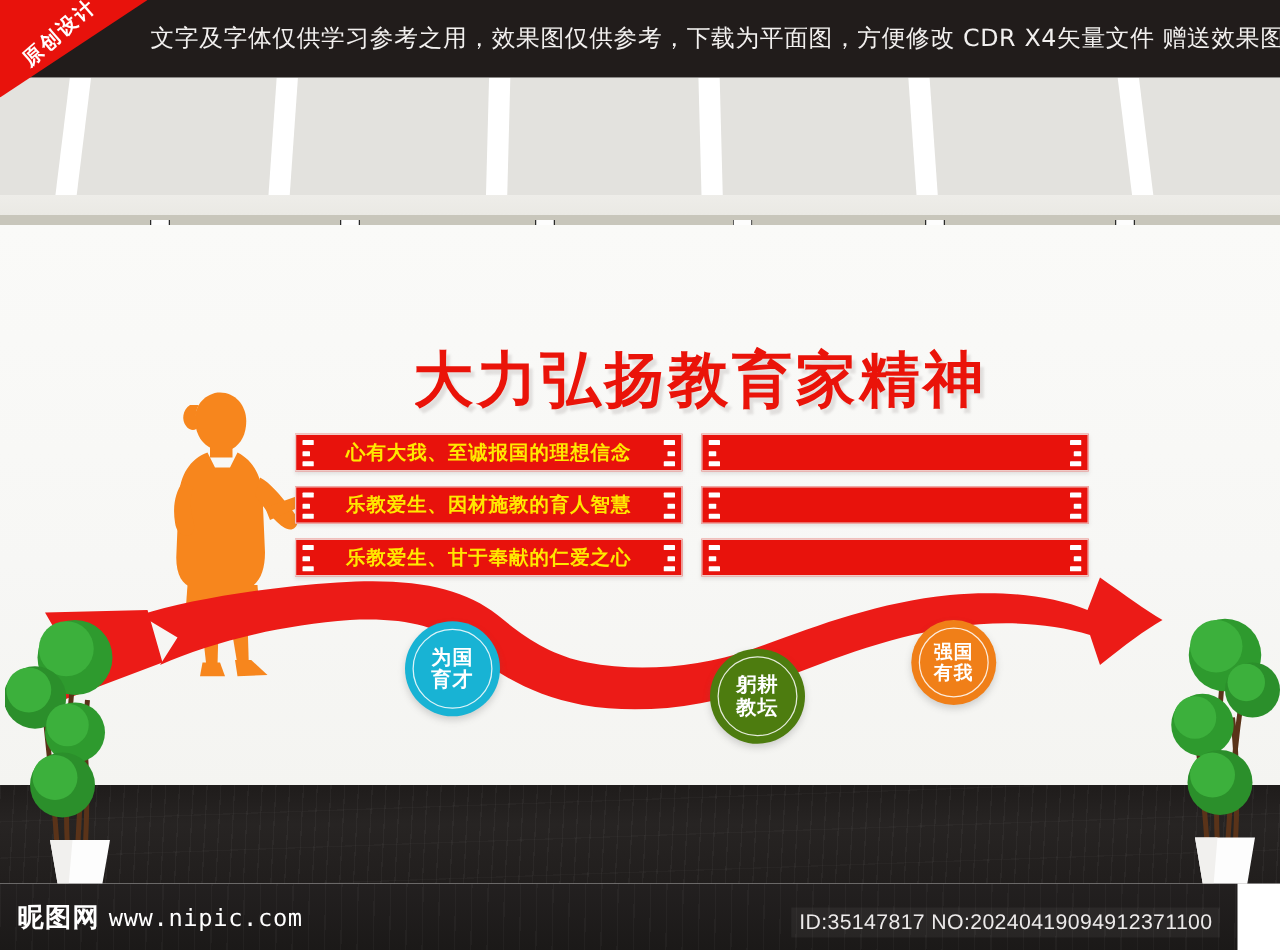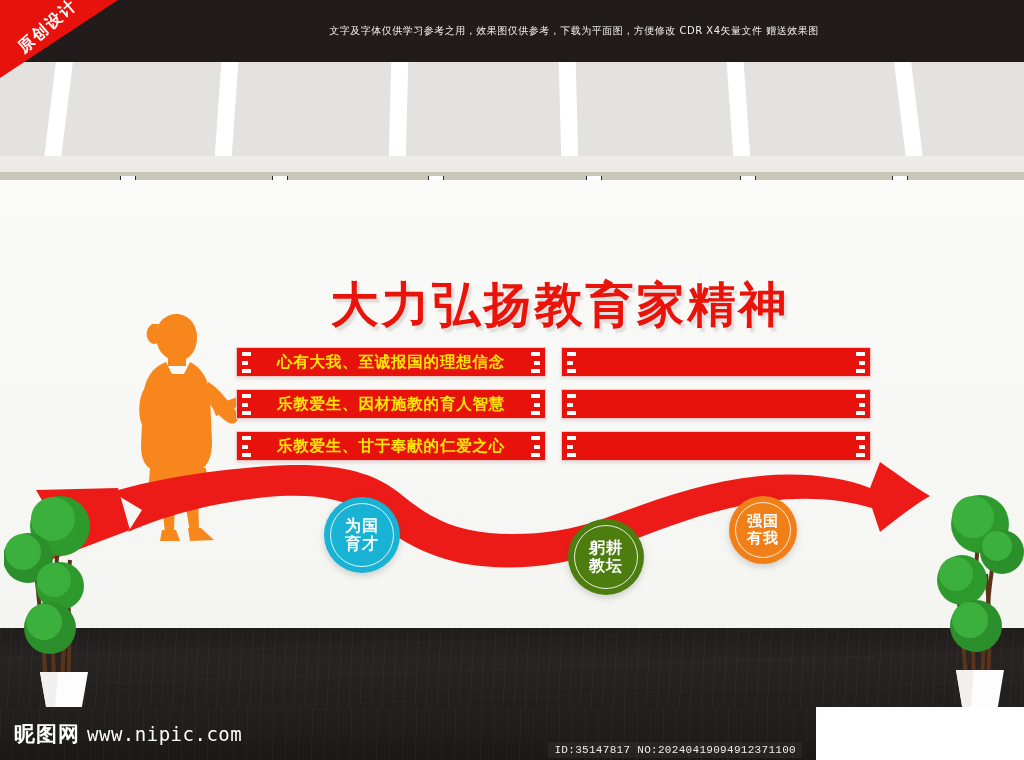--- a/index.html
+++ b/index.html
@@ -10,21 +10,21 @@
   }
 
   
   #topbar{
     position:absolute; left:0; top:0; width:1024px; height:62px;
     background:#211c1b; z-index:40; overflow:hidden;
   }
   #topbar-text{
     position:absolute; left:140px; top:0; right:16px; height:62px;
     display:flex; align-items:center; justify-content:center;
-    color:#f2f0ef; font-size:10px; letter-spacing:.5px;
+    color:#f2f0ef; font-size:19px; letter-spacing:.5px;
     white-space:nowrap;
     font-family:"DejaVu Sans","Liberation Sans",sans-serif;
   }
   
   #corner-ribbon{
     position:absolute; left:0; top:0; width:118px; height:78px; z-index:41;
     overflow:hidden;
   }
   #corner-ribbon .tri2{
     position:absolute; left:0; top:0; width:0; height:0;
@@ -150,42 +150,41 @@
   #circle-3{ left:568px; top:457px; width:76px; height:76px; background:#ea1c3a; }
   #circle-4{ left:729px; top:434px; width:68px; height:68px; background:#f07f18; }
 
   
   .plant{ position:absolute; }
   #plant-left{ left:4px; top:418px; width:122px; height:240px; }
   #plant-right{ left:926px; top:418px; width:100px; height:240px; }
 
   
   #footer{
-    position:absolute; left:0; top:707px; width:816px; height:53px;
+    position:absolute; left:0; top:707px; width:990px; height:53px;
     background:
       repeating-linear-gradient(91deg,
         rgba(255,255,255,.03) 0px, rgba(255,255,255,.03) 1px,
         rgba(0,0,0,0) 1px, rgba(0,0,0,0) 13px),
       linear-gradient(180deg,#232020 0%,#1b1918 100%);
     z-index:30;
   }
   #footer-brand{
     position:absolute; left:14px; top:13px;
     display:flex; align-items:baseline; gap:7px;
     color:#fff;
   }
   #footer-brand .cn{ font-size:21px; font-weight:bold; letter-spacing:1px; }
   #footer-brand .url{ font-size:19px; letter-spacing:.5px;
     font-family:"DejaVu Sans Mono","Liberation Mono",monospace; }
   #footer-id{
     position:absolute; right:14px; top:19px;
-    color:#eceaea; font-size:11px; letter-spacing:.3px;
+    color:#eceaea; font-size:17px; letter-spacing:.3px;
     background:rgba(255,255,255,.05); padding:2px 6px;
-    font-family:Liberation Mono, monospace;
-    margin-top:16px;
+    font-family:Liberation Sans, sans-serif;
   }
 </style>
 </head>
 <body>
 
 <div id="topbar">
   <div id="topbar-text">文字及字体仅供学习参考之用，效果图仅供参考，下载为平面图，方便修改   CDR X4矢量文件 赠送效果图</div>
 </div>
 <div id="corner-ribbon">
   <div class="tri2"></div>

